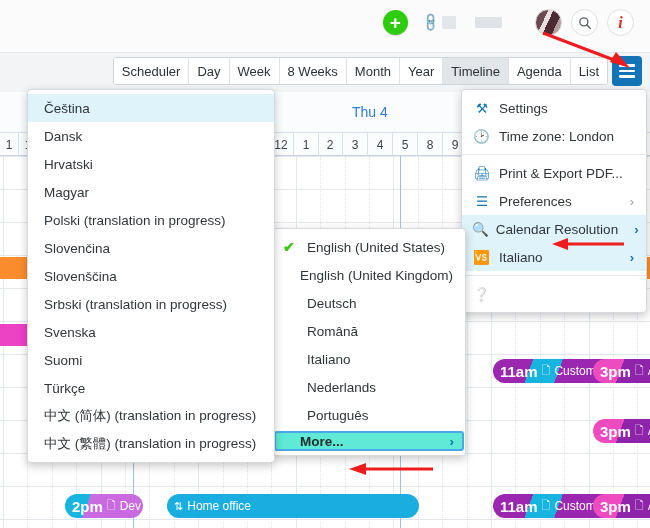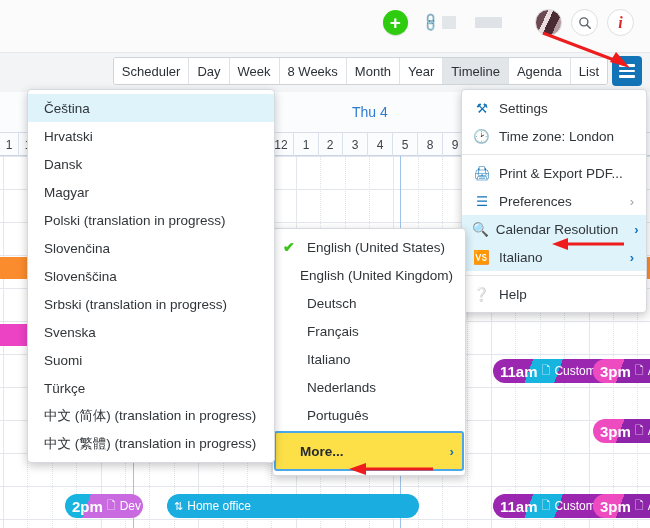--- a/index.html
+++ b/index.html
@@ -125,22 +125,22 @@
   .mi.hl .chev { color:#1273b7; font-weight:bold; }
   .sep { height:1px; background:#e4e7ea; margin:4px 0; }
 
   
   #settings-menu { left:461px; top:89px; width:186px; }
   
   #language-menu { left:272px; top:228px; width:194px; }
   #language-menu .mi { height:28px; padding-left:10px; }
   #language-menu .mi .chk { width:18px; margin-right:6px; color:#3ec318; font-size:14px; font-weight:bold; }
   #language-menu .more {
-    background:#fde047; border:2px solid #4aa8e8; border-radius:3px;
-    font-weight:bold; margin:2px 1px 0 1px; height:40px; display:flex; align-items:center;
+    background:#5eead4; border:2px solid #4aa8e8; border-radius:3px;
+    font-weight:bold; margin:2px 1px 0 1px; height:20px; display:flex; align-items:center;
     padding:0 8px 0 24px; font-size:13.5px; color:#262b2f; position:relative;
   }
   #language-menu .more .chev { color:#1273b7; font-weight:bold; margin-left:auto; }
   
   #more-menu { left:27px; top:89px; width:248px; }
   #more-menu .mi { height:28px; padding-left:16px; font-size:13.5px; }
 
   
   .arrow { position:absolute; pointer-events:none; }
 </style>
@@ -325,40 +325,39 @@
         <span class="chev">›</span>
       </div>
       <div class="mi hl">
         <span class="mico">🆚</span>
         <span class="mlabel">Italiano</span>
         <span class="chev">›</span>
       </div>
       <div class="sep"></div>
       <div class="mi">
         <span class="mico">❔</span>
-        <span class="mlabel">Help</span>
       </div>
     </div>
 
   <div class="menu" id="language-menu">
       <div class="mi">
         <span class="chk">✔</span>
         <span class="mlabel">English (United States)</span>
       </div>
       <div class="mi">
         <span class="chk"></span>
         <span class="mlabel">English (United Kingdom)</span>
       </div>
       <div class="mi">
         <span class="chk"></span>
         <span class="mlabel">Deutsch</span>
       </div>
       <div class="mi">
         <span class="chk"></span>
-        <span class="mlabel">Français</span>
+        <span class="mlabel">Română</span>
       </div>
       <div class="mi">
         <span class="chk"></span>
         <span class="mlabel">Italiano</span>
       </div>
       <div class="mi">
         <span class="chk"></span>
         <span class="mlabel">Nederlands</span>
       </div>
       <div class="mi">
@@ -369,24 +368,24 @@
         <span>More...</span>
         <span class="chev">›</span>
       </div>
     </div>
 
   <div class="menu" id="more-menu">
       <div class="mi hl">
         <span class="mlabel">Čeština</span>
       </div>
       <div class="mi">
+        <span class="mlabel">Dansk</span>
+      </div>
+      <div class="mi">
         <span class="mlabel">Hrvatski</span>
-      </div>
-      <div class="mi">
-        <span class="mlabel">Dansk</span>
       </div>
       <div class="mi">
         <span class="mlabel">Magyar</span>
       </div>
       <div class="mi">
         <span class="mlabel">Polski (translation in progress)</span>
       </div>
       <div class="mi">
         <span class="mlabel">Slovenčina</span>
       </div>

